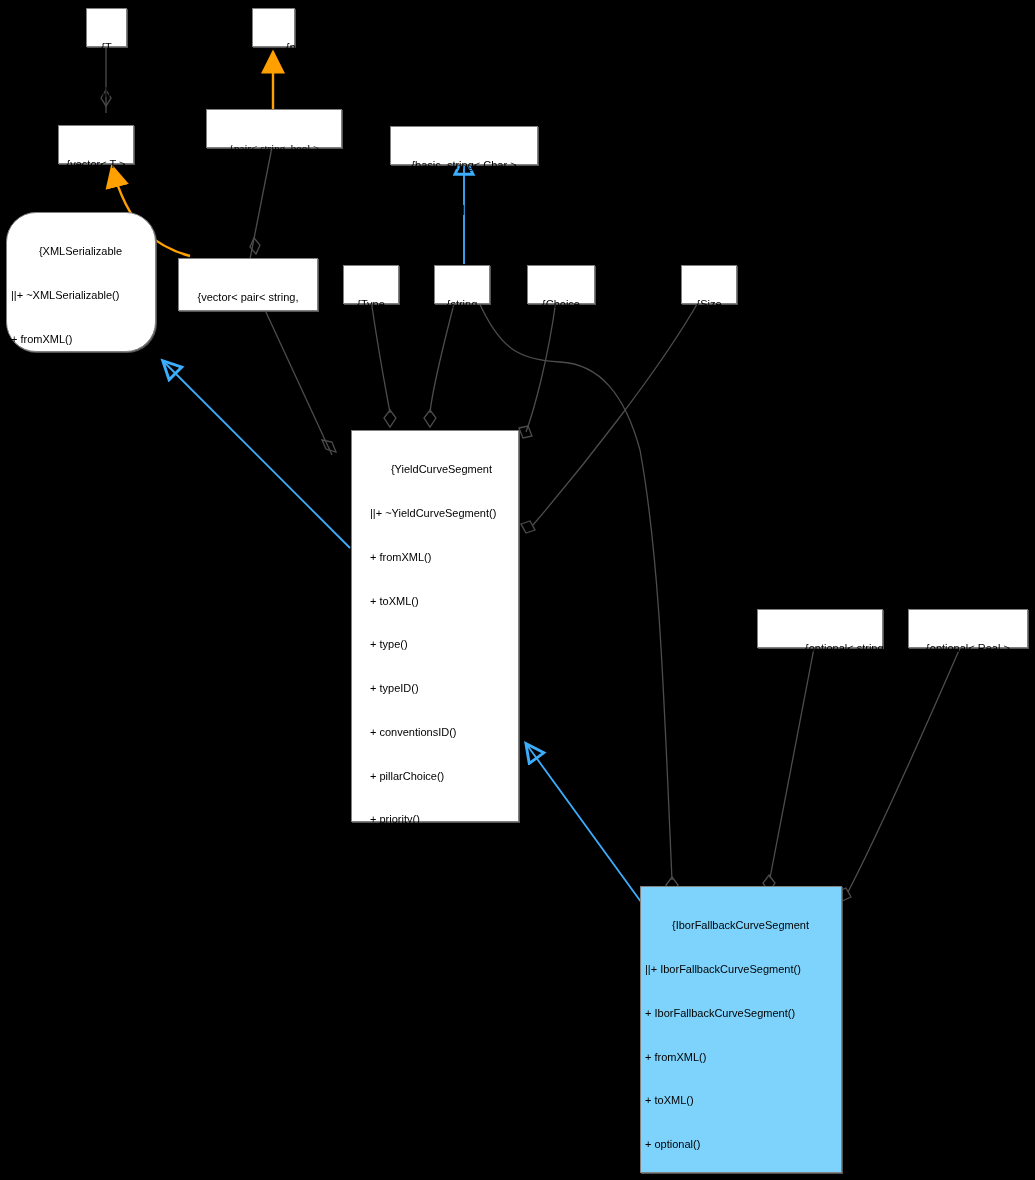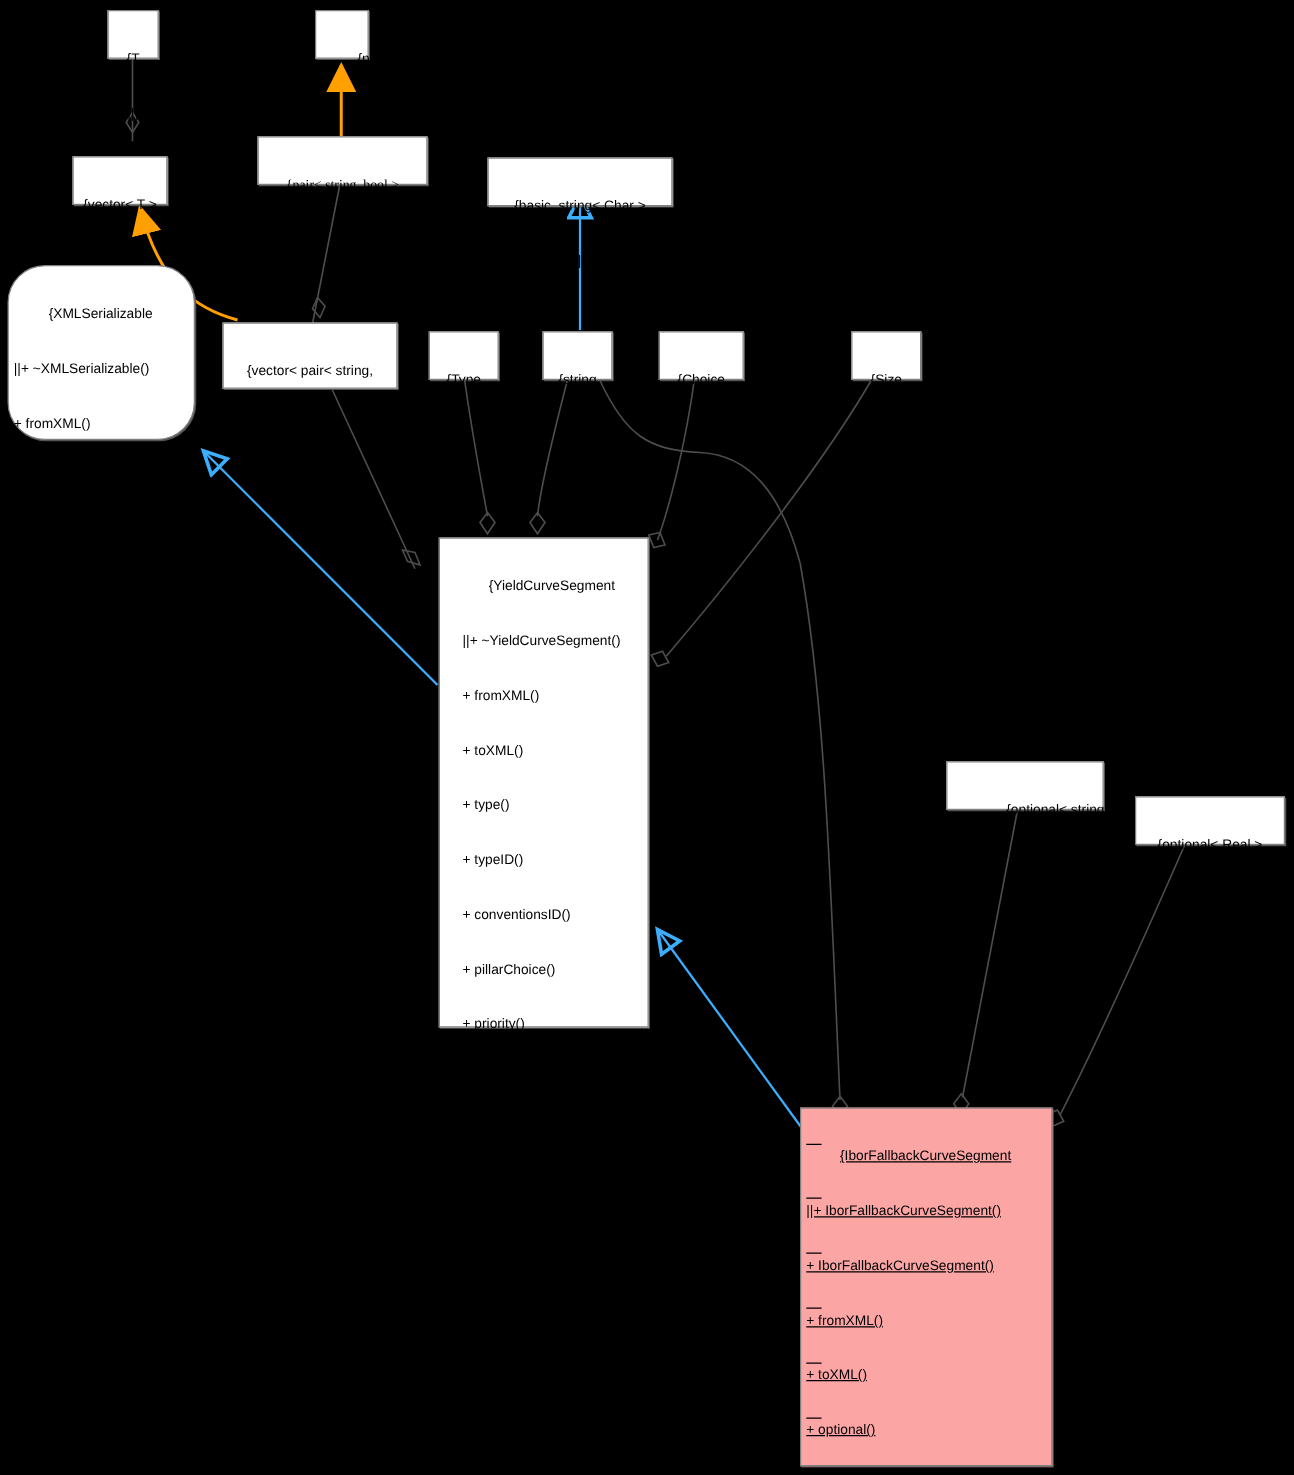--- a/index.html
+++ b/index.html
@@ -18,21 +18,21 @@
     background:#ffffff;
     border:1px solid #808080;
     box-shadow:1px 1px 0 #555;
     text-align:center;
     color:#000;
     font-size:11px;
     line-height:14.6px;
     white-space:pre;
     padding:2px 3px;
   }
-  .node.grey{background:#fca5a5;text-decoration:underline;}
+  .node.grey{background:#7dd3fc;}
   .node .ln{display:block;}
   .node.members{text-align:left;padding:2px 5px 2px 4px;}
   .node.members .hdr{text-align:center;display:block;}
   .node.members .brace{text-align:center;display:block;}
 </style>
 </head>
 <body>
 
 <div id="canvas">
 
@@ -182,21 +182,21 @@
   <div class="node" style="left:681px;top:265px;width:56px;height:39px;">
     <span class="ln">{Size</span>
     <span class="ln">||}</span>
   </div>
 
   <div class="node" style="left:757px;top:609px;width:126px;height:39px;padding-left:47px;">
     <span class="ln">{optional&lt; string &gt;</span>
     <span class="ln">||}</span>
   </div>
 
-  <div class="node" style="left:908px;top:609px;width:120px;height:39px;margin-top:28px;">
+  <div class="node" style="left:908px;top:609px;width:120px;height:39px;">
     <span class="ln">{optional&lt; Real &gt;</span>
     <span class="ln">||}</span>
   </div>
 
   <div class="node members" style="left:351px;top:430px;width:168px;height:392px;padding-left:18px;">
     <span class="hdr">{YieldCurveSegment</span>
     <span class="ln">||+ ~YieldCurveSegment()</span>
     <span class="ln">+ fromXML()</span>
     <span class="ln">+ toXML()</span>
     <span class="ln">+ type()</span>

